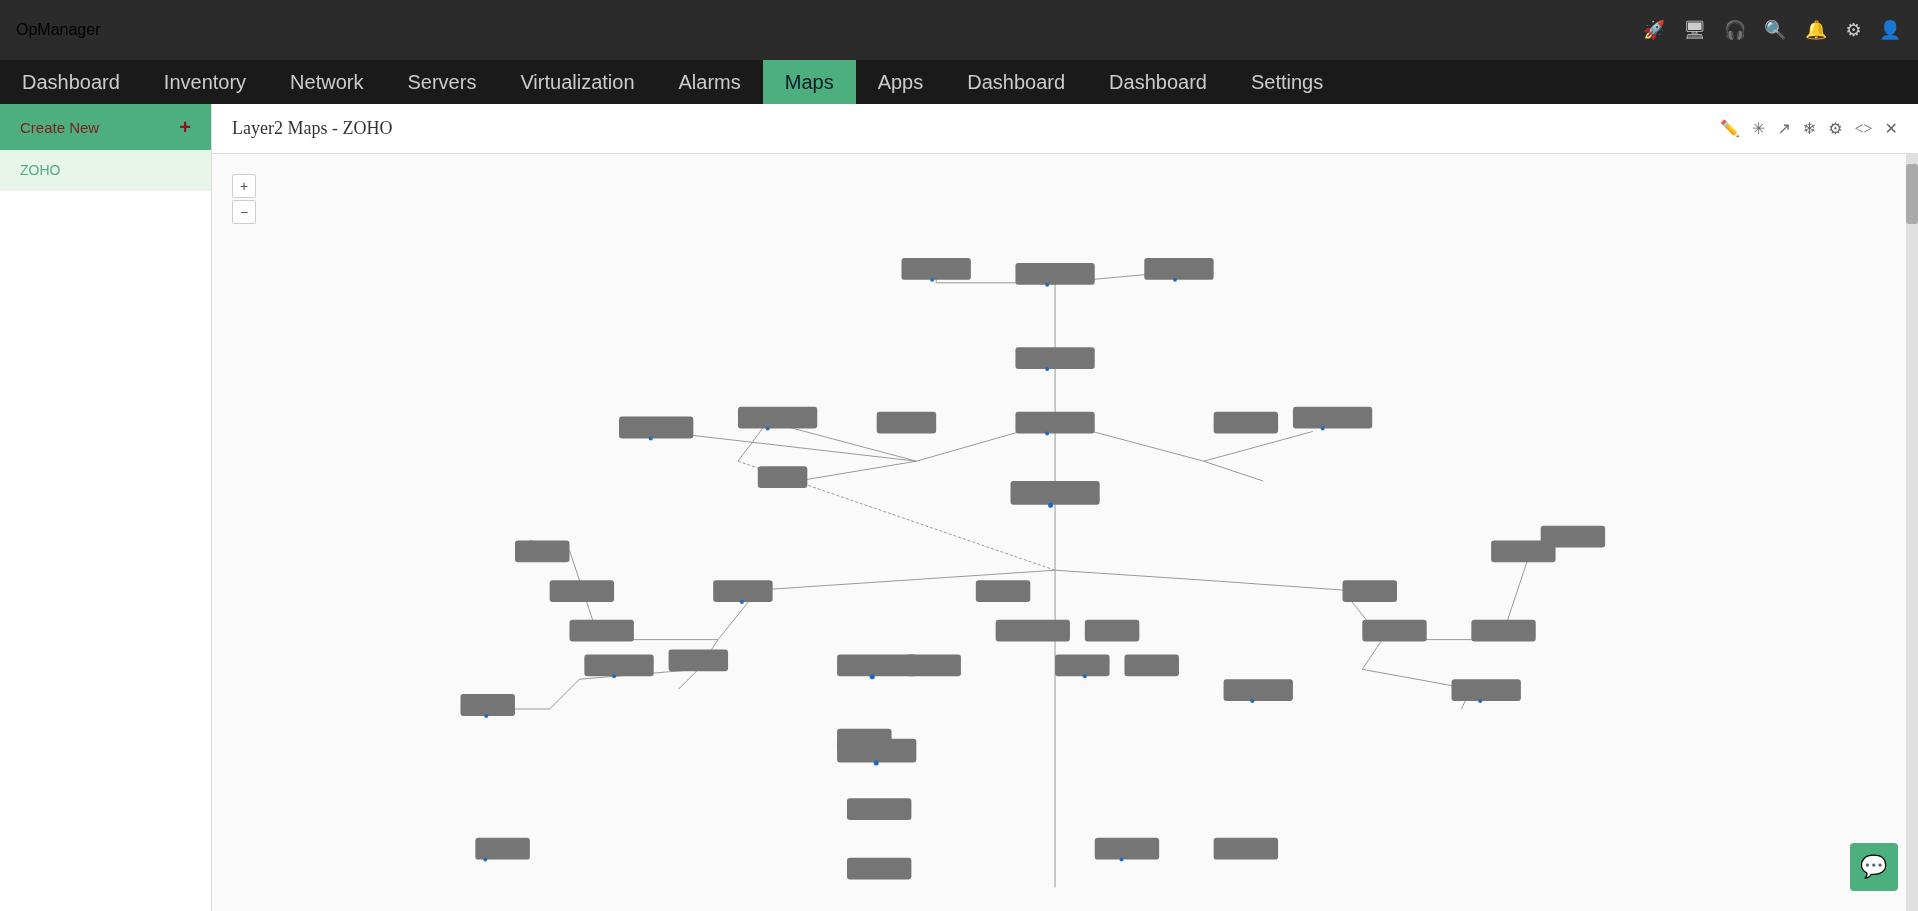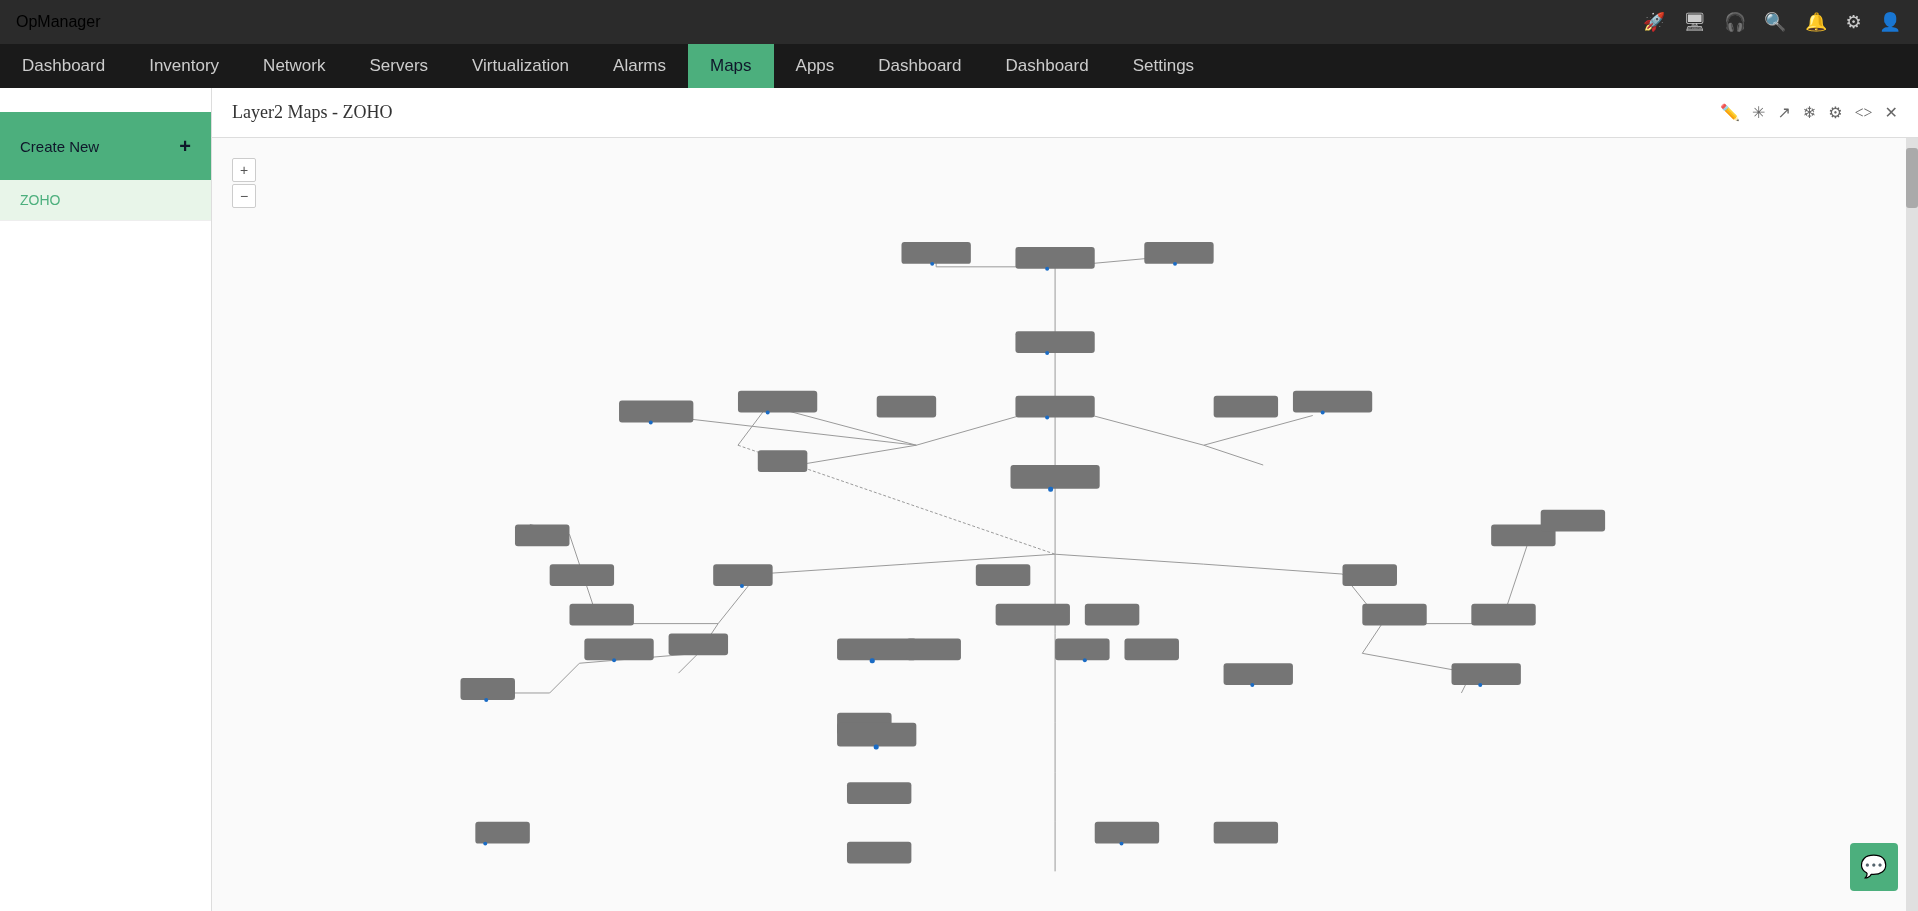--- a/index.html
+++ b/index.html
@@ -1,21 +1,21 @@
 <!DOCTYPE html>
 <html><head>
   <meta charset="utf-8">
   <style>
     * { margin: 0; padding: 0; box-sizing: border-box; }
     body { font-family: Arial, sans-serif; background: #f0f0f0; width: 1918px; height: 911px; overflow: hidden; }
 
     
     #topbar {
       background: #2b2b2b;
-      height: 44px;
+      height: 60px;
       display: flex;
       align-items: center;
       padding: 0 16px;
       justify-content: space-between;
     }
     #topbar-icons {
       display: flex;
       gap: 18px;
       align-items: center;
     }
@@ -27,21 +27,21 @@
 
     
     #navbar {
       background: #1a1a1a;
       height: 44px;
       display: flex;
       align-items: stretch;
     }
     .nav-item {
       color: #ccc;
-      font-size: 17px;
+      font-size: 20px;
       padding: 0 22px;
       display: flex;
       align-items: center;
       cursor: pointer;
       white-space: nowrap;
     }
     .nav-item.active {
       background: #4caf7d;
       color: #0f172a;
     }
@@ -56,29 +56,28 @@
     #sidebar {
       width: 212px;
       background: #fff;
       border-right: 1px solid #ddd;
       display: flex;
       flex-direction: column;
       flex-shrink: 0;
     }
     #create-new-btn {
       background: #4caf7d;
-      color: #0f172a;
-      height: 68px;
+      color: #7f1d1d;
+      height: 46px;
       display: flex;
       align-items: center;
       padding: 0 20px;
       font-size: 15px;
       cursor: pointer;
       justify-content: space-between;
-      margin-top: 24px;
     }
     #create-new-btn .plus-icon {
       font-size: 20px;
       font-weight: bold;
     }
     .sidebar-item {
       padding: 12px 20px;
       font-size: 14px;
       color: #333;
       cursor: pointer;

